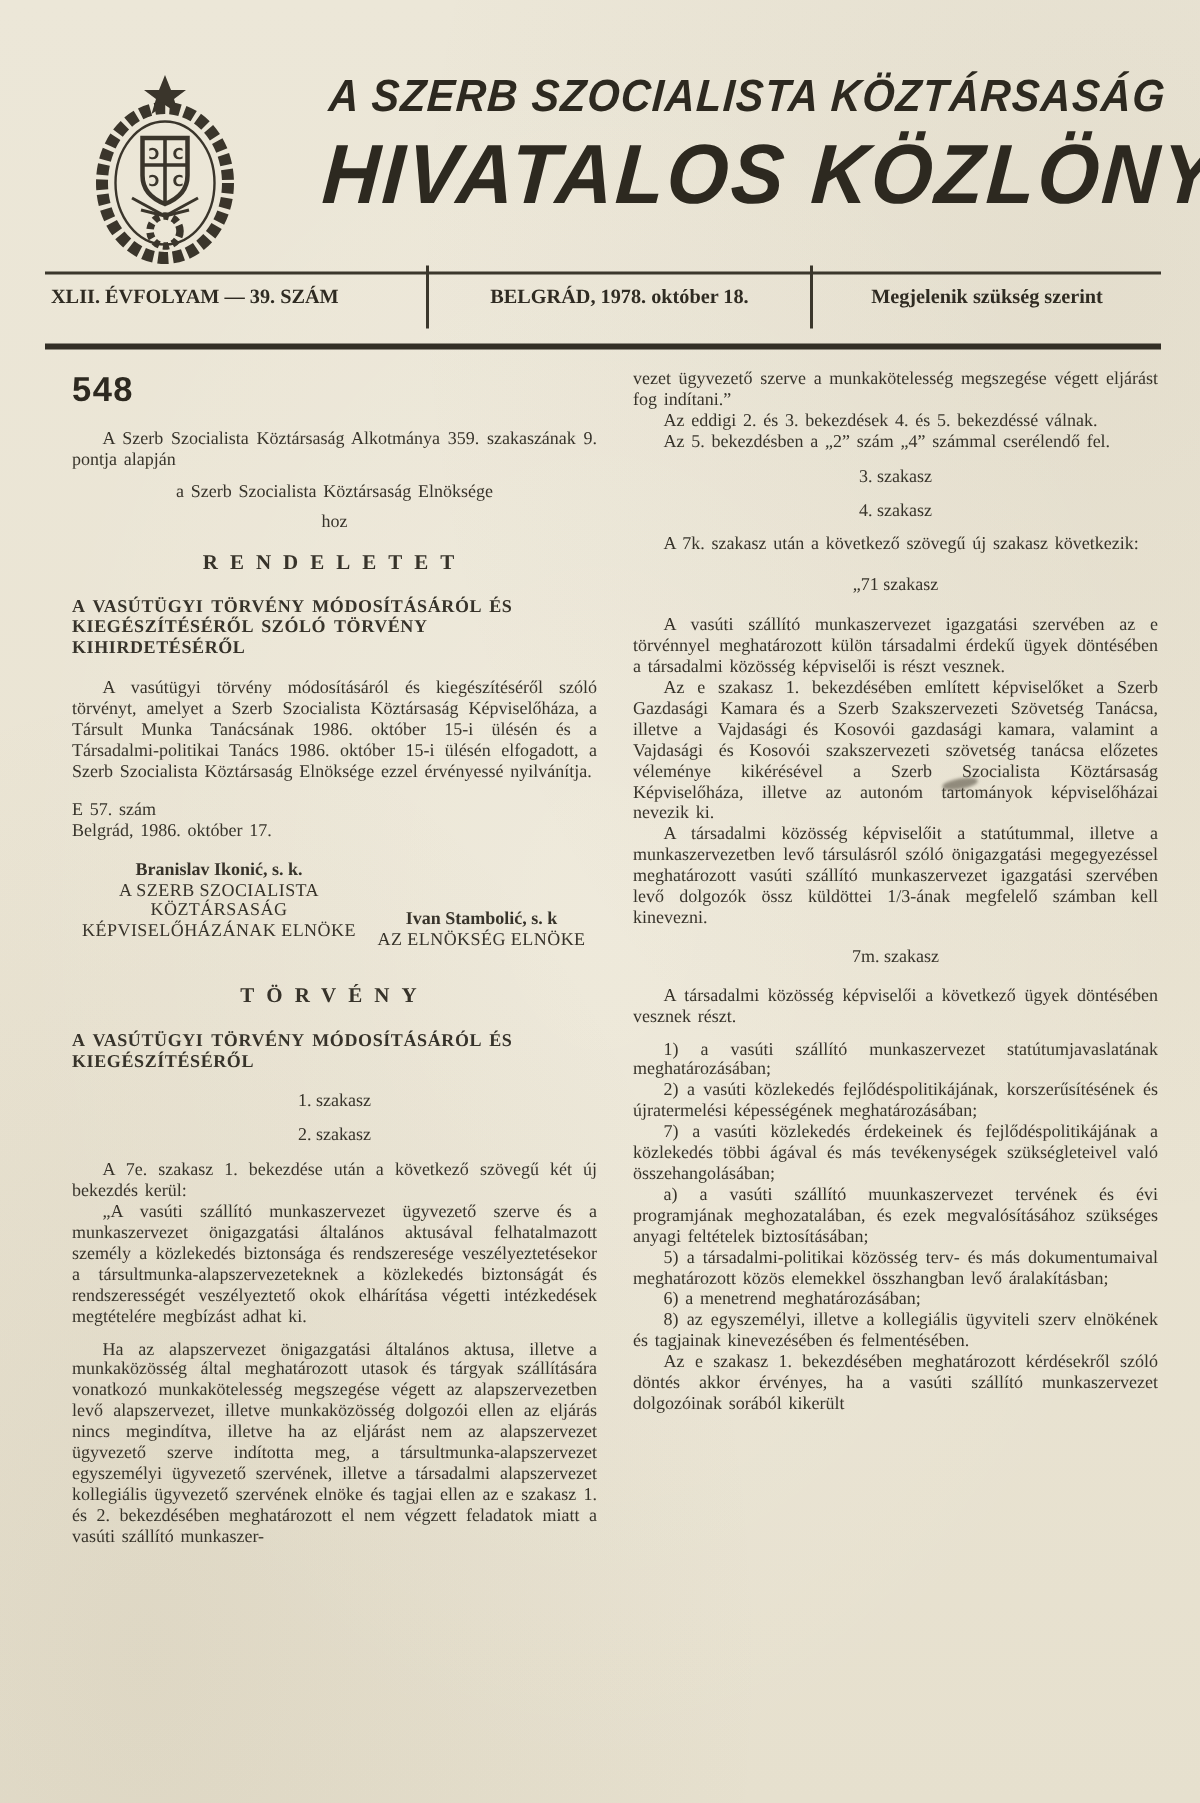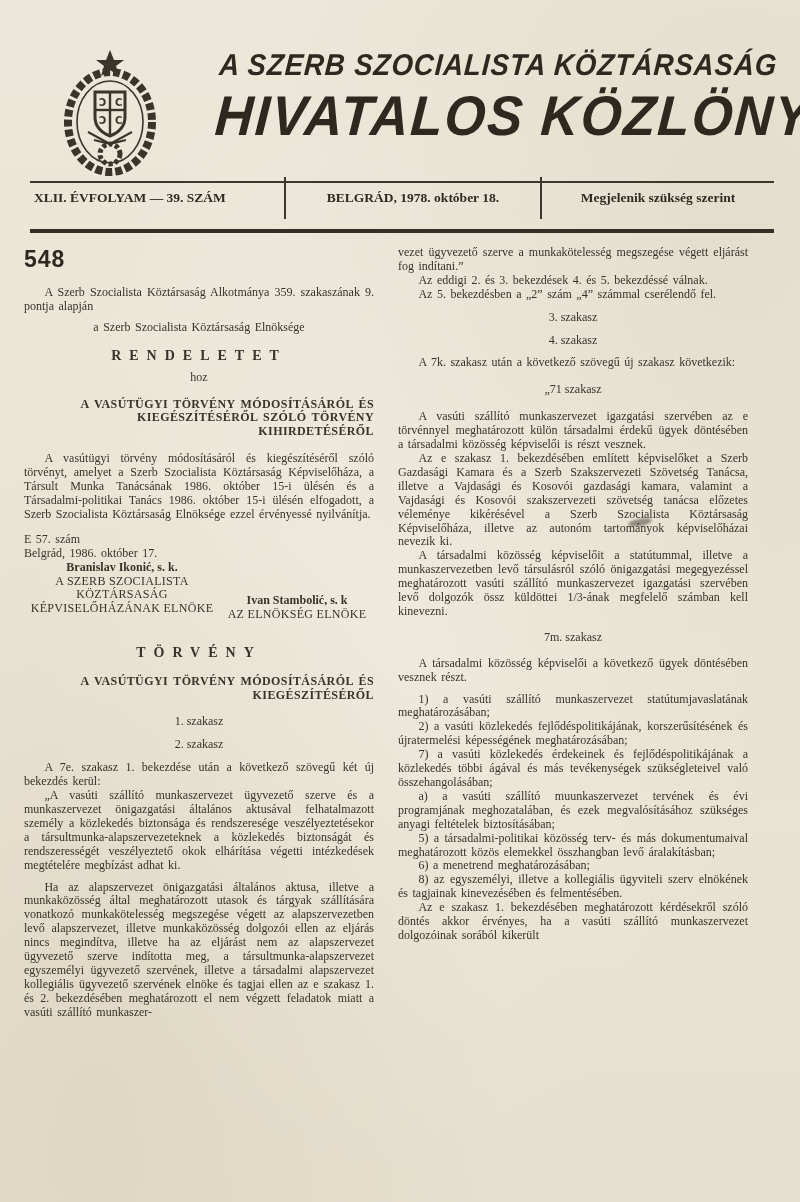--- a/index.html
+++ b/index.html
@@ -26,34 +26,34 @@
     transform:scaleX(.94) skewX(-4deg);white-space:nowrap;}
   .rule-thin{position:absolute;left:30px;right:26px;top:181px;height:2px;background:#3b372c;}
   .infobar{position:absolute;left:30px;right:26px;top:183px;height:30px;display:flex;
     align-items:center;font-weight:700;font-size:13.5px;color:#2f2b22;}
   .ib-left{width:250px;padding-left:4px;}
   .ib-div{width:2px;height:42px;background:#3b372c;}
   .ib-center{flex:1;text-align:center;}
   .ib-right{width:232px;text-align:center;}
   .rule-thick{position:absolute;left:30px;right:26px;top:229px;height:4px;background:#332f26;}
   
-  .content{position:absolute;top:246px;left:24px;display:flex;gap:24px;}
+  .content{position:absolute;top:246px;left:48px;display:flex;gap:24px;}
   .col{width:350px;}
   .item-no{font-family:"Liberation Sans","DejaVu Sans",sans-serif;font-weight:700;
     font-size:23px;letter-spacing:1px;margin:0 0 13px 0;color:#2d2920;}
   .p{margin:0;text-align:justify;text-indent:1.7em;word-spacing:1.5px;}
   .p.flush{text-indent:0;}
   .p.gap{margin-top:8px;}
   .center{text-align:center;text-indent:0;}
   .h-sec{text-align:center;margin:9px 0;}
-  .h-bold{text-align:right;font-weight:700;margin:13px 0;letter-spacing:.4px;word-spacing:2px;}
+  .h-bold{text-align:left;font-weight:700;margin:13px 0;letter-spacing:.4px;word-spacing:2px;}
   .spaced{letter-spacing:8px;font-weight:700;font-size:14px;margin:13px 0 6px;}
   .small-gap{margin:6px 0 10px;}
   .ref{margin:11px 0 0;text-indent:0;text-align:left;}
-  .sigrow{display:flex;}
+  .sigrow{display:flex;margin-top:12px;}
   .sig-l{width:56%;text-align:center;}
   .sig-r{width:44%;text-align:center;margin-top:33px;}
   .sig-name{font-weight:700;margin:0;}
   .sig-title{margin:0;letter-spacing:.3px;}
   .lawword{margin:24px 0 4px;}
   .smudge{position:absolute;left:628px;top:519px;width:24px;height:7px;background:#4a4436;
     opacity:.55;border-radius:50%;filter:blur(1px);transform:rotate(-10deg);}
 </style>
 </head>
 <body>
@@ -101,22 +101,22 @@
   <div class="rule-thick"></div>
 
   <div class="smudge"></div>
 
   <div class="content">
 
     <div class="col">
       <p class="item-no">548</p>
       <p class="p">A Szerb Szocialista Köztársaság Alkotmánya 359. szakaszának 9. pontja alapján</p>
       <p class="p center gap">a Szerb Szocialista Köztársaság Elnöksége</p>
+      <p class="h-sec small-gap">hoz</p>
       <p class="h-sec spaced">RENDELETET</p>
-      <p class="h-sec small-gap">hoz</p>
       <p class="h-bold">A VASÚTÜGYI TÖRVÉNY MÓDOSÍTÁSÁRÓL ÉS KIEGÉSZÍTÉSÉRŐL SZÓLÓ TÖRVÉNY KIHIRDETÉSÉRŐL</p>
       <p class="p gap">A vasútügyi törvény módosításáról és kiegészítéséről szóló törvényt, amelyet a Szerb Szocialista Köztársaság Képviselőháza, a Társult Munka Tanácsának 1986. október 15-i ülésén és a Társadalmi-politikai Tanács 1986. október 15-i ülésén elfogadott, a Szerb Szocialista Köztársaság Elnöksége ezzel érvényessé nyilvánítja.</p>
       <p class="p ref">E 57. szám</p>
       <p class="p ref" style="margin-top:0">Belgrád, 1986. október 17.</p>
       <div class="sigrow">
         <div class="sig-l">
           <p class="sig-name">Branislav Ikonić, s. k.</p>
           <p class="sig-title">A SZERB SZOCIALISTA KÖZTÁRSASÁG KÉPVISELŐHÁZÁNAK ELNÖKE</p>
         </div>
         <div class="sig-r">

